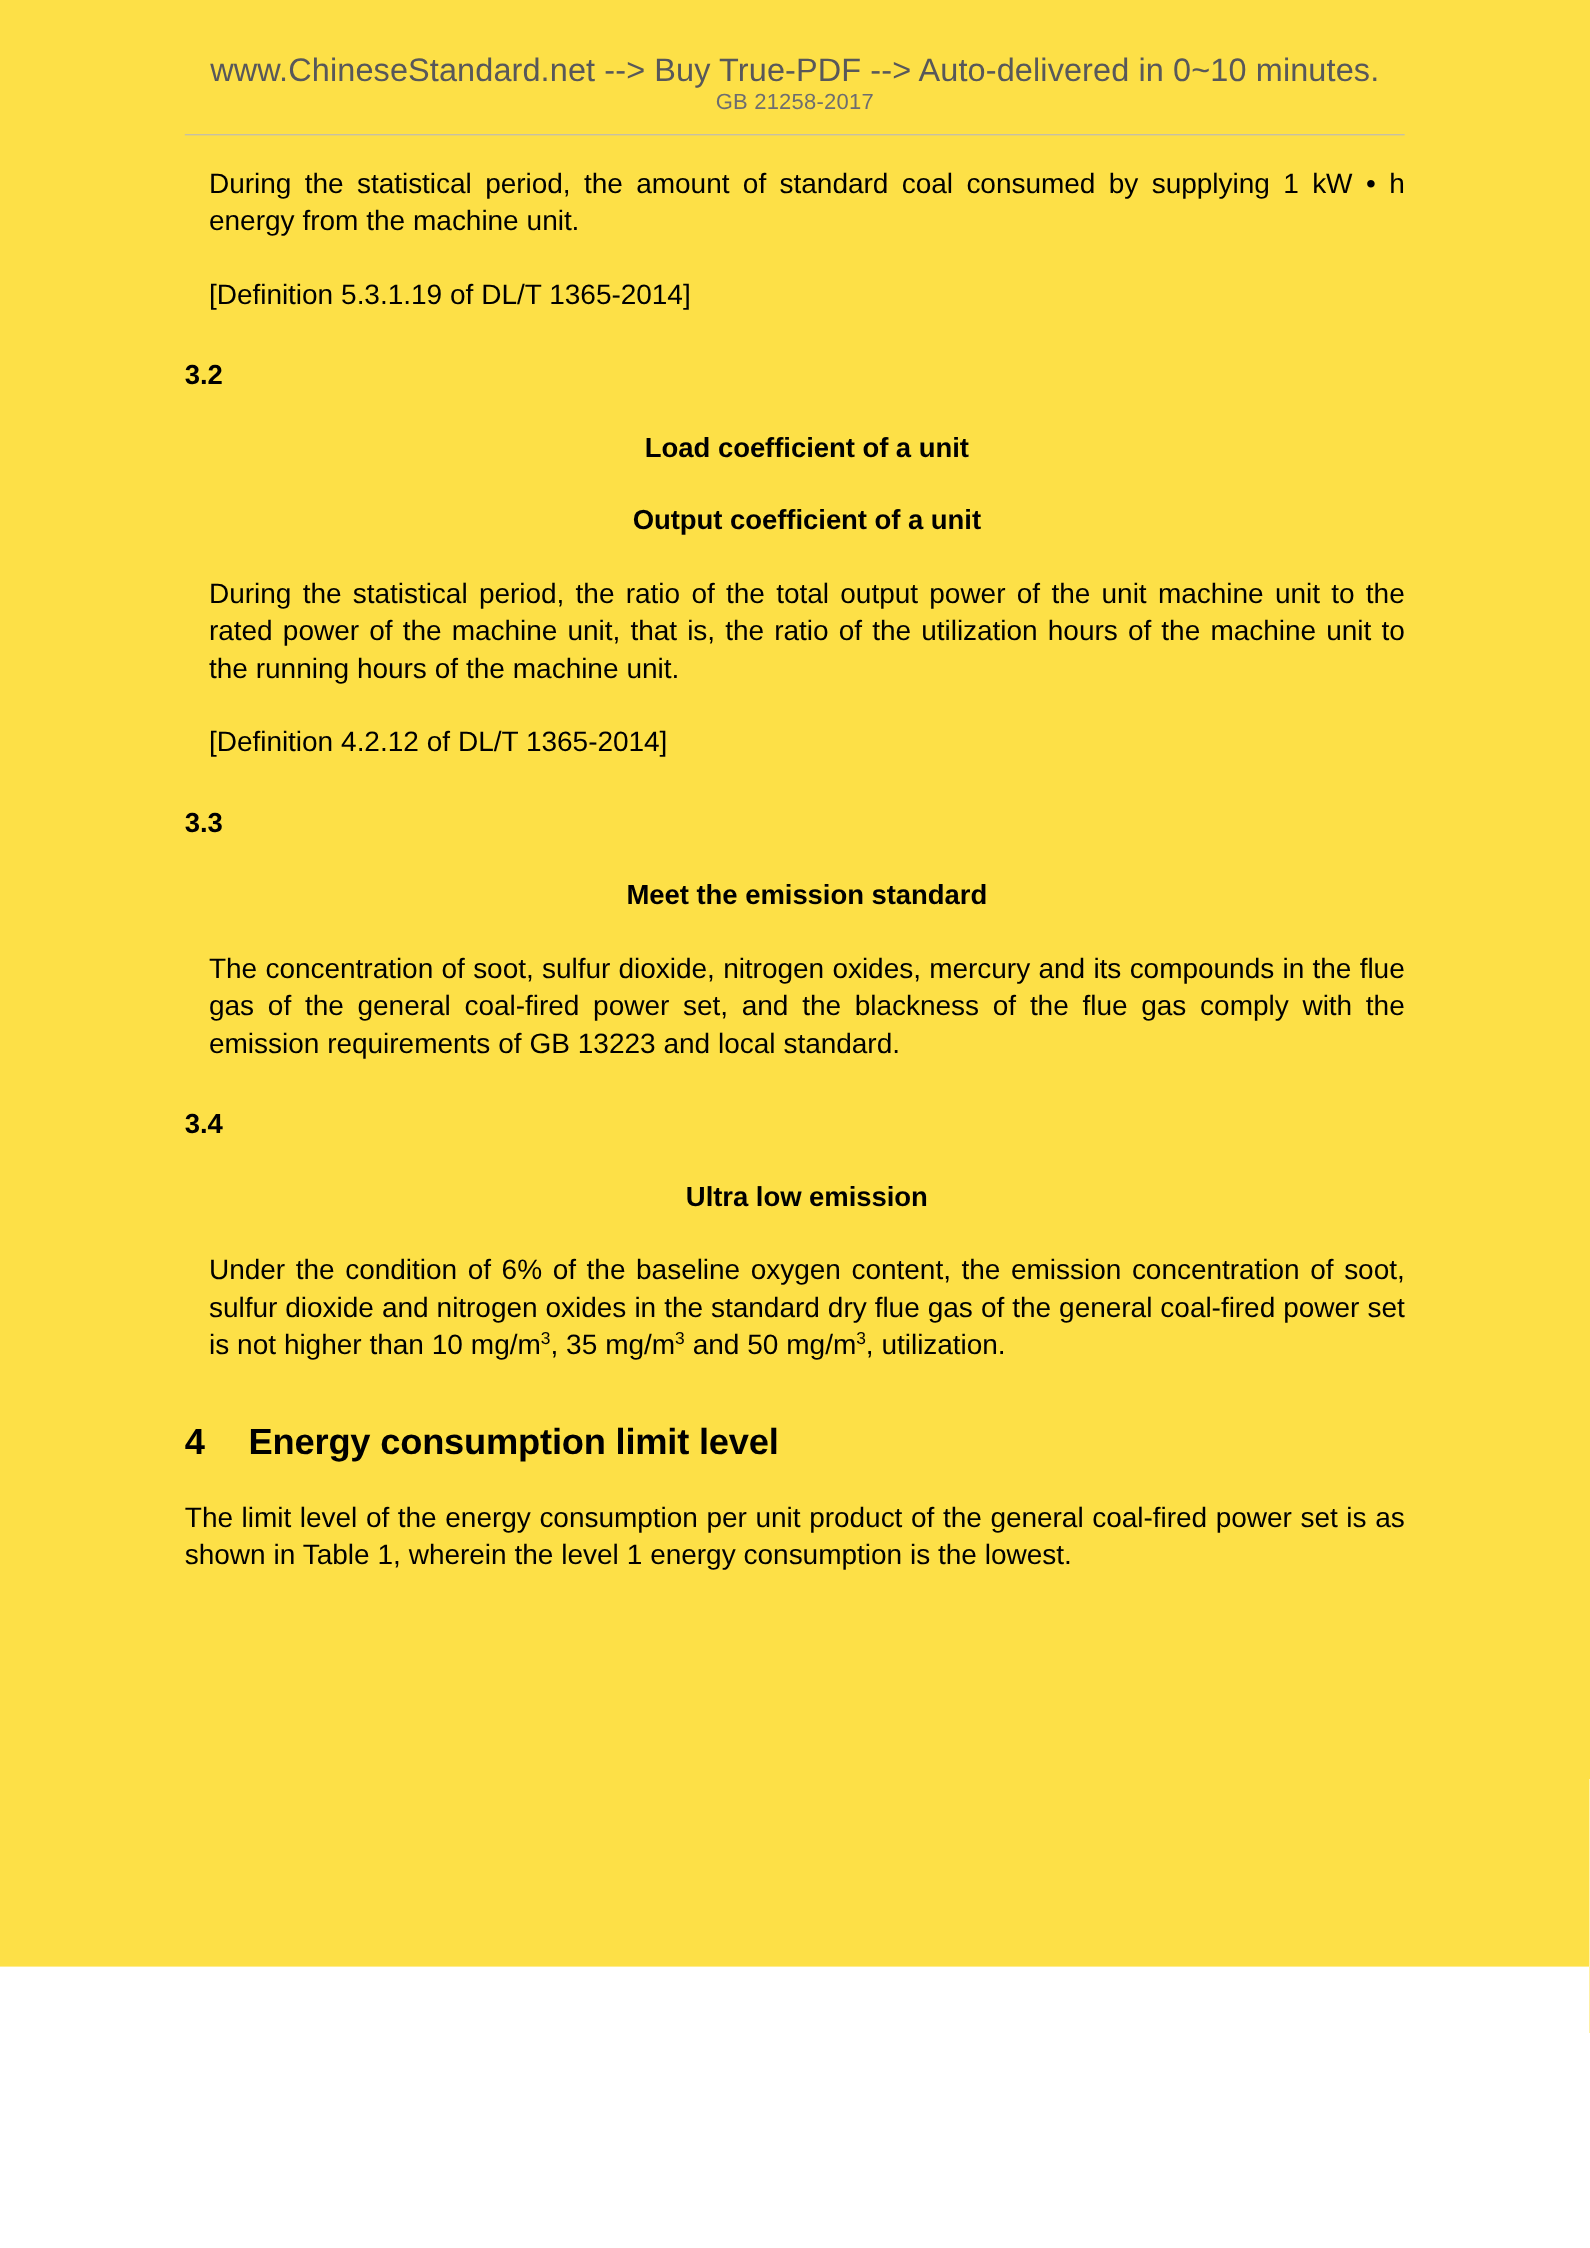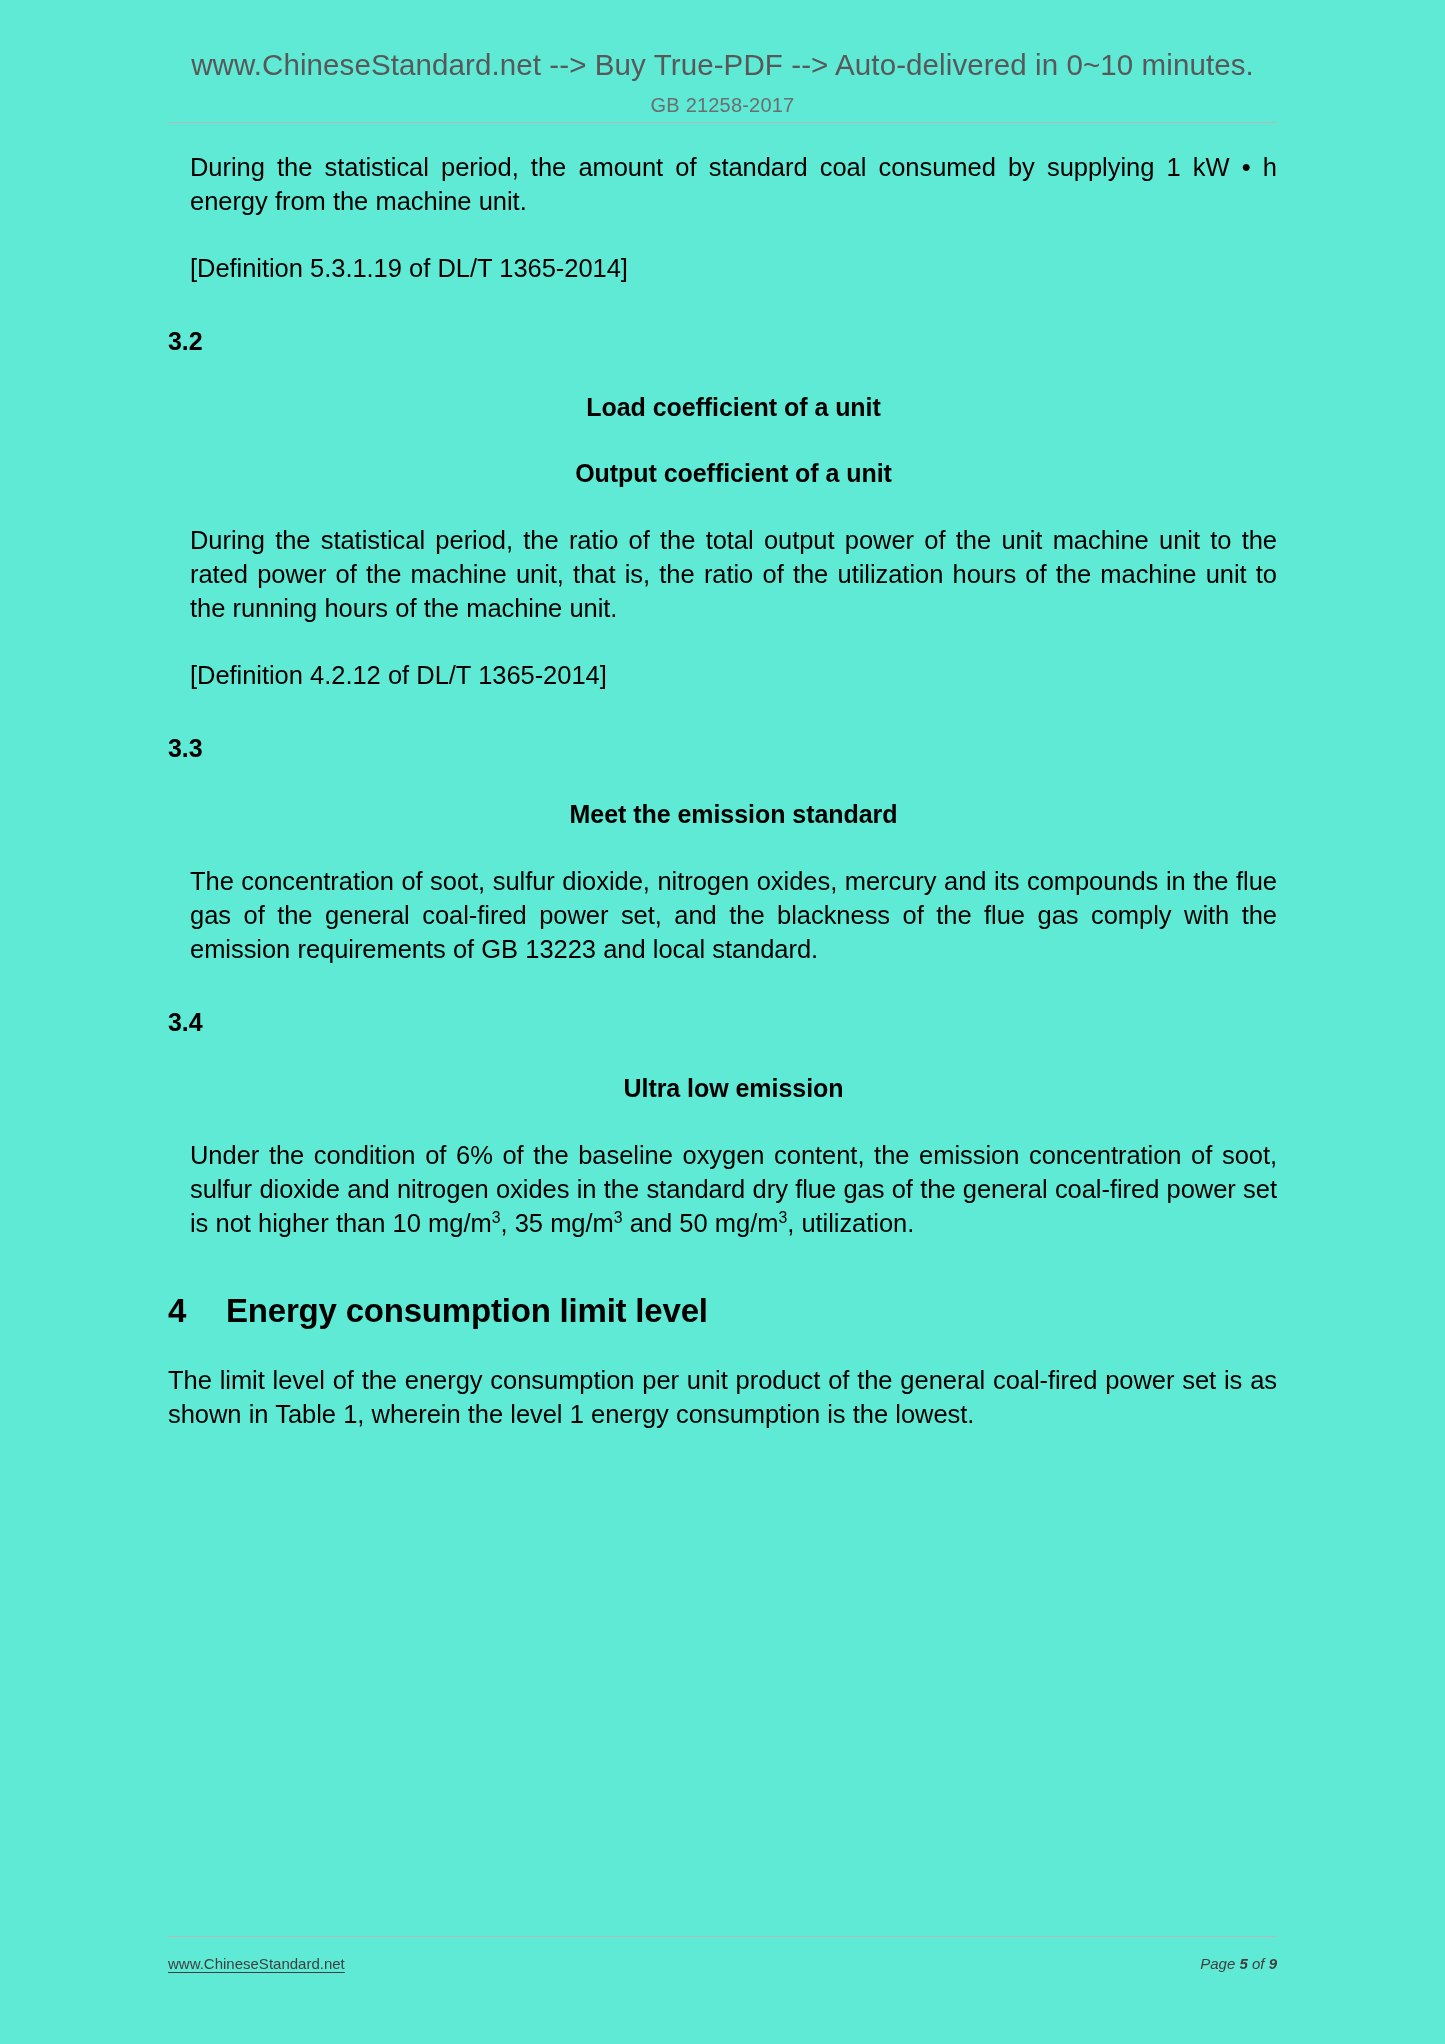--- a/index.html
+++ b/index.html
@@ -7,44 +7,44 @@
     padding: 0;
     background: #ffffff;
   }
   body {
     font-family: "Liberation Sans", sans-serif;
     color: #000000;
   }
   .page {
     position: relative;
     width: 1445px;
-    height: 2044px;
+    height: 1788px;
     margin: 0 auto;
-    background: #5eead4;
+    background: #fde047;
     box-sizing: border-box;
     overflow: hidden;
   }
 
   
   .header {
     position: absolute;
     left: 0;
     top: 0;
     width: 100%;
     text-align: center;
   }
   .header-promo {
     margin-top: 48px;
     font-size: 29.5px;
     color: #58585a;
     letter-spacing: 0.1px;
     white-space: nowrap;
   }
   .header-std {
-    margin-top: 12px;
+    margin-top: 0;
     font-size: 20px;
     color: #6d6d70;
     letter-spacing: 0.2px;
   }
   .header-rule {
     position: absolute;
     left: 168px;
     top: 122px;
     width: 1109px;
     height: 1px;

